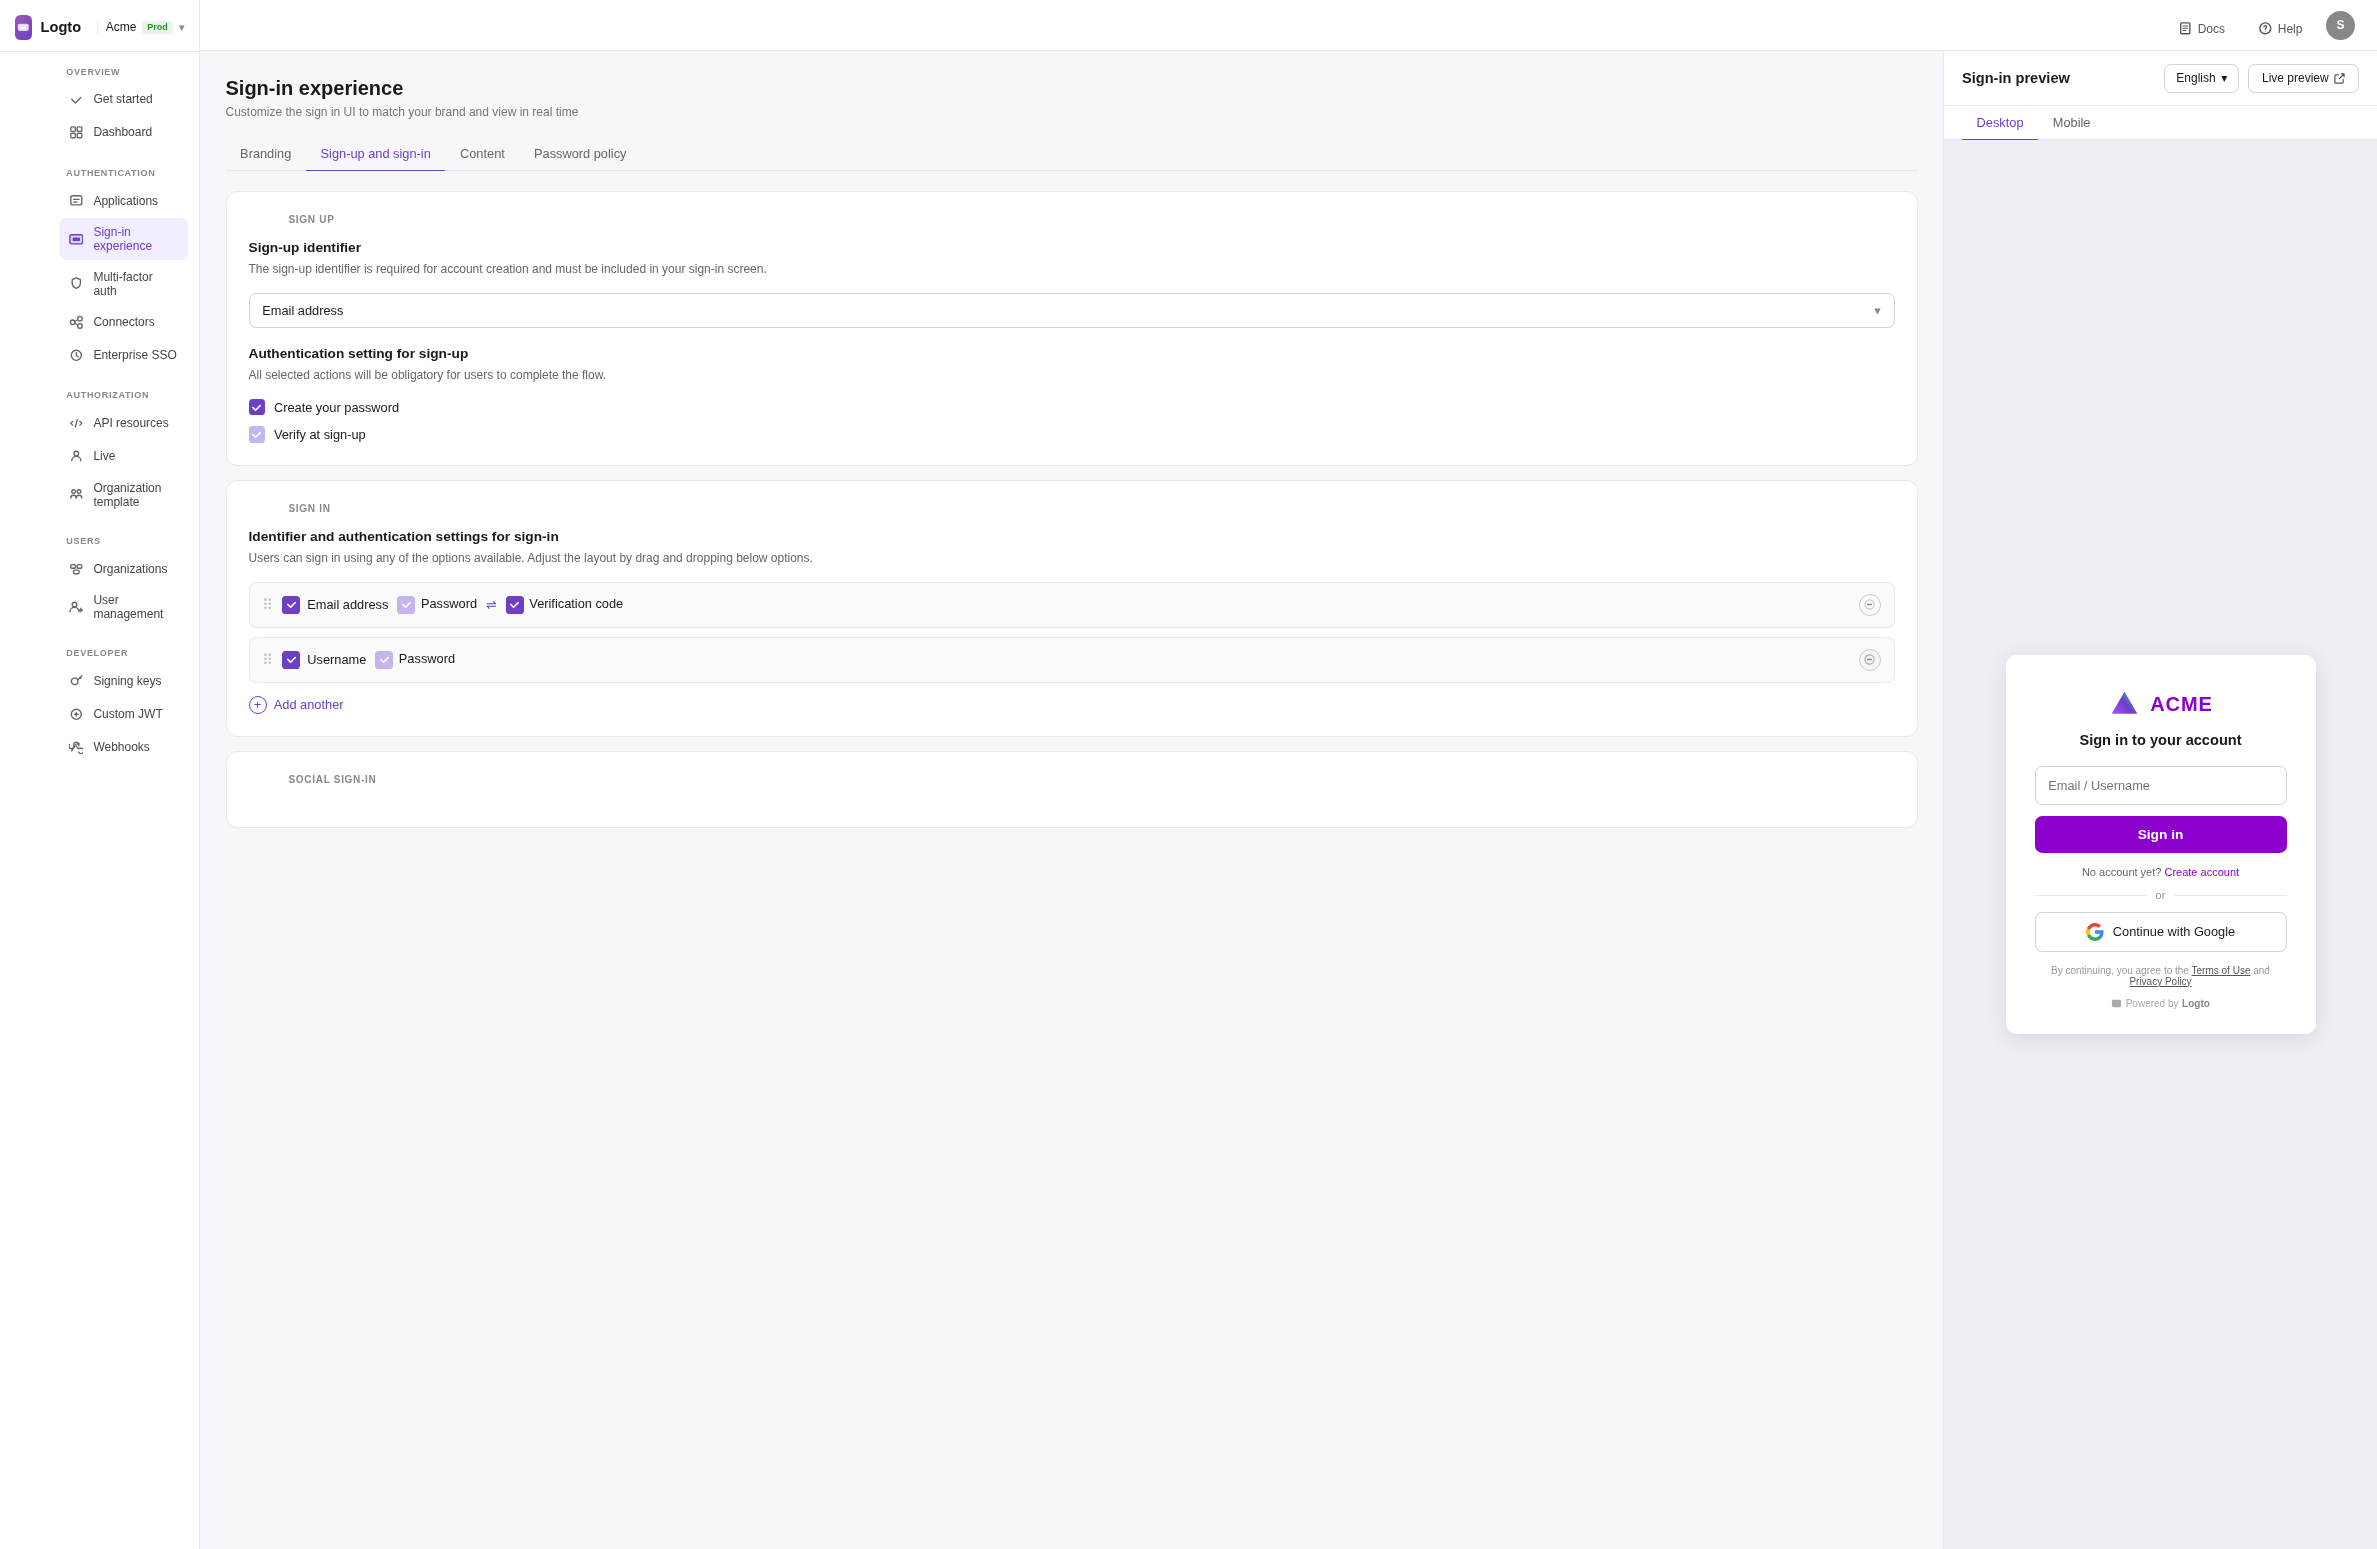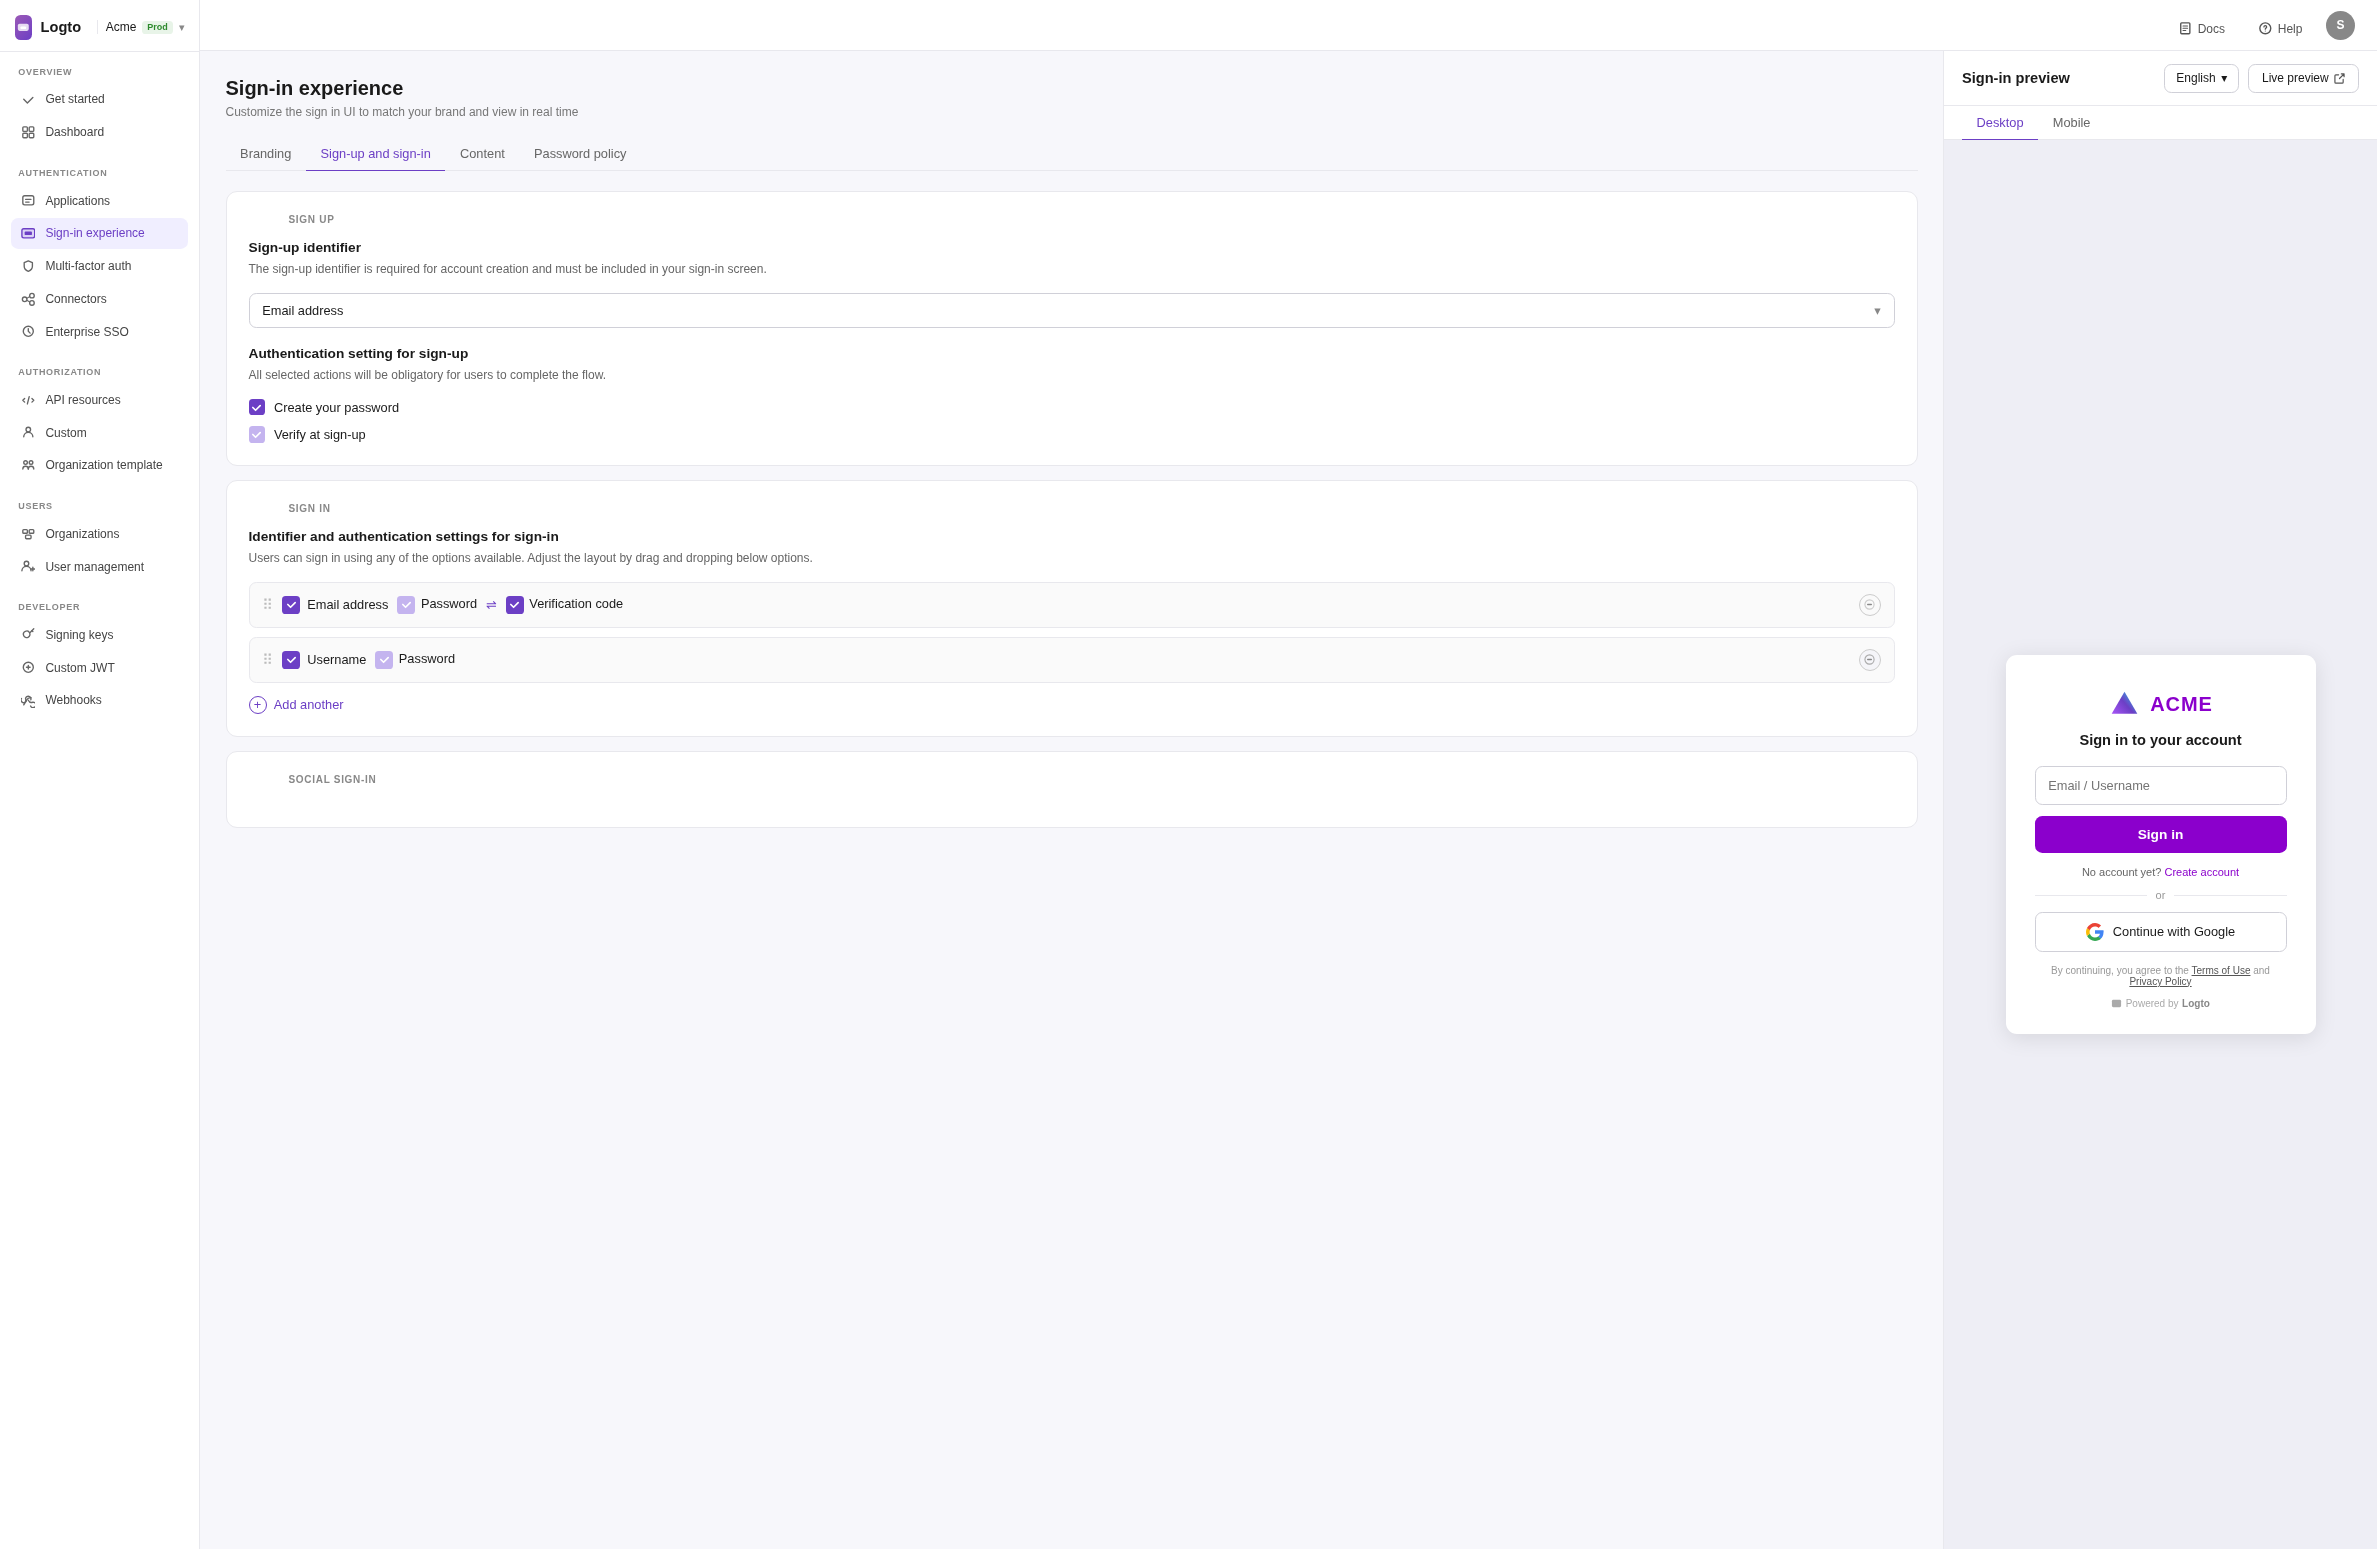--- a/index.html
+++ b/index.html
@@ -8,21 +8,21 @@
     
     .sidebar { width: 200px; background: #fff; border-right: 0.9px solid #e8e8ed; display: flex; flex-direction: column; overflow-y: auto; flex-shrink: 0; }
     .sidebar-header { padding: 14.6px 14.6px 11px; display: flex; align-items: center; gap: 9px; border-bottom: 0.9px solid #e8e8ed; }
     .logo-icon { width: 25.5px; height: 25.5px; background: linear-gradient(135deg, #9b59b6, #6c3fc5); border-radius: 5.5px; display: flex; align-items: center; justify-content: center; }
     .logo-icon svg { width: 14.6px; height: 14.6px; }
     .logo-text { font-weight: 700; font-size: 14.6px; color: #1a1a1a; }
     .org-selector { display: flex; align-items: center; gap: 5.5px; margin-left: 7.3px; padding-left: 7.3px; border-left: 0.9px solid #e8e8ed; }
     .org-name { font-size: 12px; font-weight: 500; }
     .org-badge { background: #e8f4e8; color: #2d8a2d; font-size: 9px; font-weight: 600; padding: 1.8px 5.5px; border-radius: 3.6px; }
     .org-chevron { color: #888; font-size: 11px; cursor: pointer; }
-    .sidebar-section { padding: 14.6px 11px 3.6px; }
+    .sidebar-section { padding: 14.6px 11px 3.6px; margin-left: 48px; }
     .sidebar-section-label { font-size: 9px; font-weight: 600; color: #888; text-transform: uppercase; letter-spacing: 0.7px; padding: 0 7.3px 7.3px; }
     .sidebar-item { display: flex; align-items: center; gap: 9px; padding: 7.3px 9px; border-radius: 7.3px; cursor: pointer; color: #444; font-size: 12px; font-weight: 500; margin-bottom: 1.8px; }
     .sidebar-item.active { background: #f0eeff; color: #6c3fc5; }
     .sidebar-item-icon { width: 16.4px; height: 16.4px; flex-shrink: 0; display: flex; align-items: center; justify-content: center; }
 
     
     .main { flex: 1; display: flex; flex-direction: column; overflow: hidden; }
     .topbar { background: #fff; border-bottom: 0.9px solid #e8e8ed; padding: 0 22px; height: 51px; display: flex; align-items: center; justify-content: flex-end; gap: 14.6px; flex-shrink: 0; }
     .topbar-btn { display: flex; align-items: center; gap: 5.5px; color: #555; font-size: 12px; cursor: pointer; padding: 5.5px 9px; border-radius: 5.5px; margin-top: 7px; }
     .avatar { width: 29px; height: 29px; background: #888; border-radius: 50%; display: flex; align-items: center; justify-content: center; color: #fff; font-size: 12px; font-weight: 600; cursor: pointer; }
@@ -207,21 +207,21 @@
       </div>
       <span>API resources</span>
     </div>
     <div class="sidebar-item">
       <div class="sidebar-item-icon">
         <svg width="14.6" height="14.6" viewBox="0 0 16 16" fill="none">
             <circle cx="8" cy="5" r="2.5" stroke="#666" stroke-width="1.5"></circle>
             <path d="M3 13c0-2.8 2.2-5 5-5s5 2.2 5 5" stroke="#666" stroke-width="1.5" stroke-linecap="round"></path>
           </svg>
       </div>
-      <span>Custom</span>
+      <span>Live</span>
     </div>
     <div class="sidebar-item">
       <div class="sidebar-item-icon">
         <svg width="14.6" height="14.6" viewBox="0 0 16 16" fill="none">
             <circle cx="5" cy="5" r="2" stroke="#666" stroke-width="1.5"></circle>
             <circle cx="11" cy="5" r="2" stroke="#666" stroke-width="1.5"></circle>
             <path d="M2 12c0-1.7 1.3-3 3-3s3 1.3 3 3" stroke="#666" stroke-width="1.5" stroke-linecap="round"></path>
             <path d="M8 12c0-1.7 1.3-3 3-3s3 1.3 3 3" stroke="#666" stroke-width="1.5" stroke-linecap="round"></path>
           </svg>
       </div>

